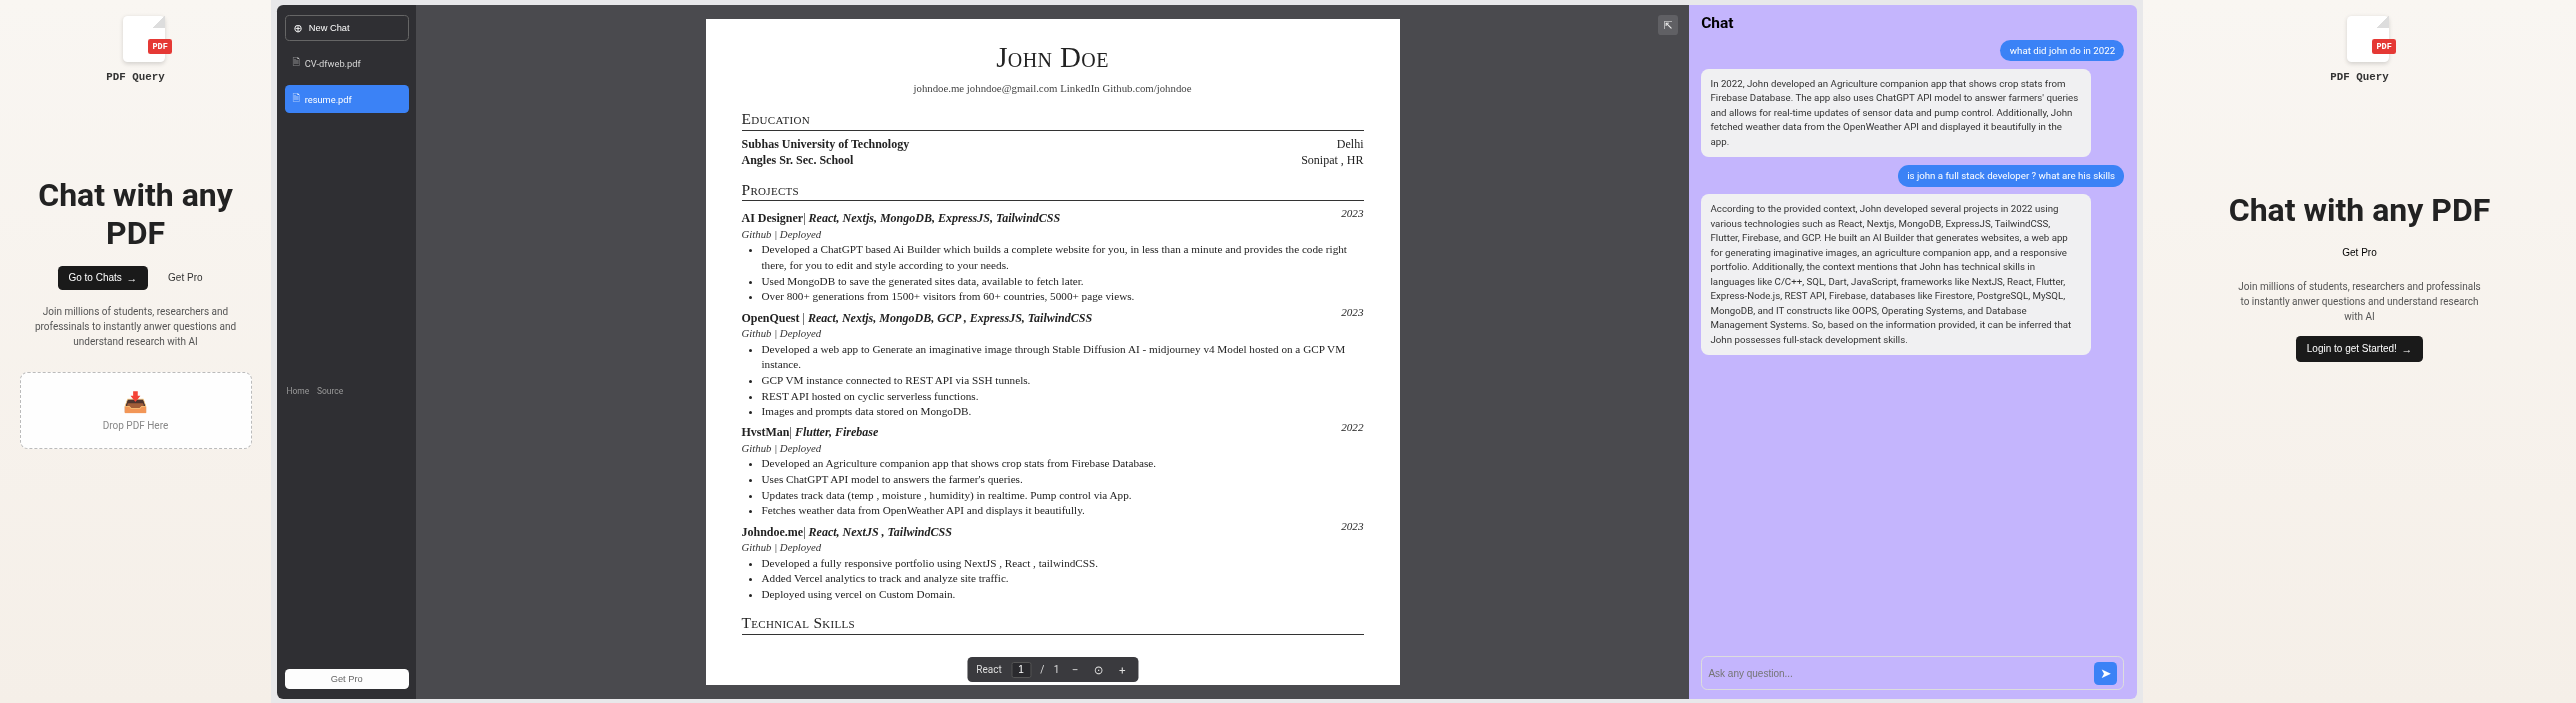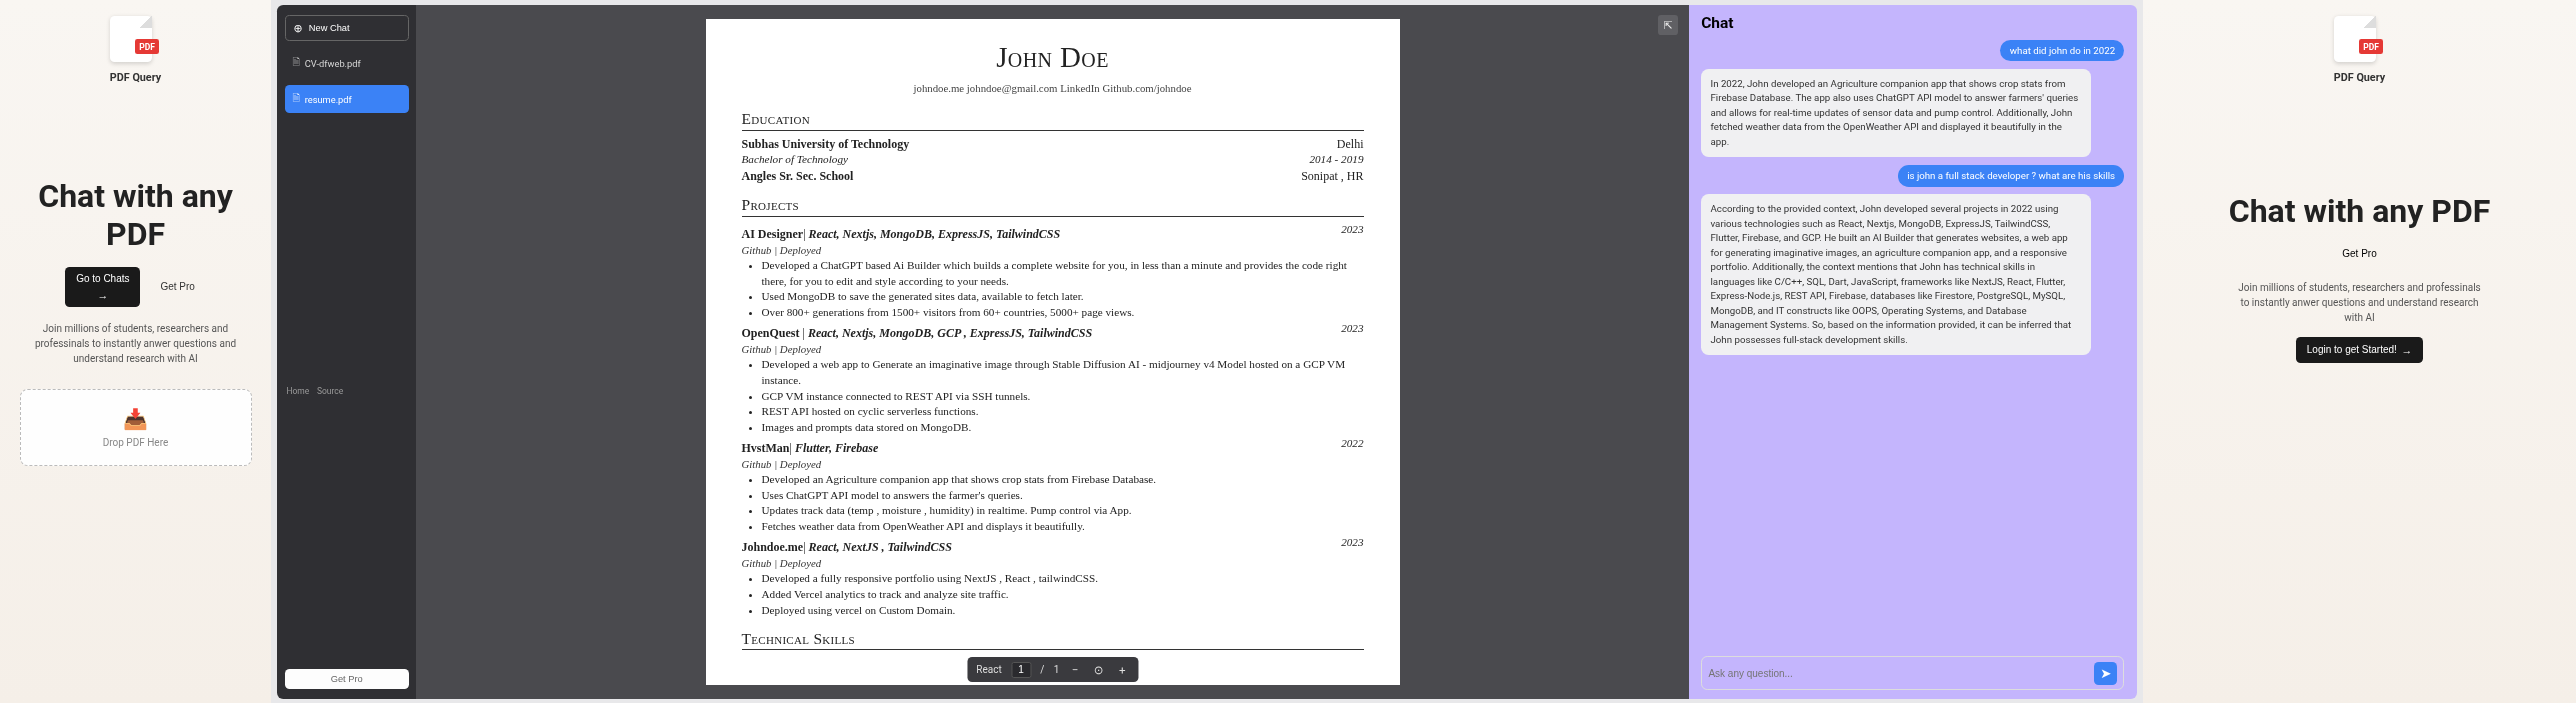--- a/index.html
+++ b/index.html
@@ -1,28 +1,28 @@
 <!DOCTYPE html>
 <html style="font-size:12.4px"><head>
 <meta charset="utf-8">
 <style>
 * { box-sizing: border-box; margin: 0; padding: 0; }
 body { font-family: -apple-system, BlinkMacSystemFont, "Segoe UI", Roboto, sans-serif; background: #fff; }
 .container { display: flex; width: 2576px; height: 704px; }
 
 
 .panel-left { width: 271px; background: linear-gradient(180deg,#f9f6f2,#f5efe8); display:flex; flex-direction:column; align-items:center; padding:15.5px 23px; }
-.logo-block { display:flex; flex-direction:column; align-items:flex-start; margin-top:0; }
+.logo-block { display:flex; flex-direction:column; align-items:flex-end; margin-top:0;font-family:Liberation Mono, monospace; }
 .pdf-icon { width:42px; height:46px; border-radius:4.6px; background:#fff; position:relative; box-shadow:0 1.5px 4.6px rgba(0,0,0,.15); }
 .pdf-icon::after { content:"PDF"; position:absolute; bottom:7.7px; right:-7.7px; background:#e53935; color:#fff; font-size:8.5px; font-weight:700; padding:2.3px 4.6px; border-radius:2.3px; }
 .pdf-icon::before { content:""; position:absolute; top:0; right:0; width:12.4px; height:12.4px; background:linear-gradient(135deg,transparent 50%,#ddd 50%); }
 .pdf-query-text { font-size:10.8px; font-weight:700; margin-top:9.3px; color:#333; }
 .headline { font-size:32px; font-weight:700; color:#222; margin-top:93px; text-align:center; }
 .btn-row { display:flex; gap:9.3px; margin-top:14px; }
-.btn-primary { background:#1a1a1a; color:#fff; padding:6.2px 10.8px; border-radius:4.6px; font-size:10px; display:flex; align-items:center; gap:4.6px; cursor:pointer; border:none;flex-direction:column; }
+.btn-primary { background:#1a1a1a; color:#fff; padding:6.2px 10.8px; border-radius:4.6px; font-size:10px; display:flex; align-items:center; gap:4.6px; cursor:pointer; border:none; }
 .btn-ghost { background:transparent; color:#333; padding:6.2px 10.8px; font-size:10px; cursor:pointer; border:none; }
 .arrow-icon { font-size:10.8px; }
 .subtext { font-size:10px; color:#555; margin-top:14px; text-align:center; line-height:1.5; max-width:247px; }
 .dropzone { margin-top:23px; width:232px; height:77px; border:1.2px dashed #bbb; border-radius:7.7px; display:flex; flex-direction:column; align-items:center; justify-content:center; gap:6.2px; background:#fefefe; }
 .inbox-icon { font-size:20px; color:#3b82f6; }
 .drop-text { font-size:10px; color:#888; }
 
 
 .panel-center { flex:1; background:#e8e8ea; display:flex; padding:4.6px 6.2px; gap:0; position:relative; }
 .app-sidebar { width:139px; background:#2f2f33; border-radius:6.2px 0 0 6.2px; padding:10.8px 7.7px; display:flex; flex-direction:column; gap:7.7px; }
@@ -120,24 +120,20 @@
       <div class="resume-page">
         <div class="resume-name">John Doe</div>
         <div class="resume-contact">johndoe.me johndoe@gmail.com LinkedIn Github.com/johndoe</div>
 
         <div class="resume-section-title">Education</div>
         <div class="resume-row">
             <span class="left">Subhas University of Technology</span>
             <span>Delhi</span>
           </div>
         <div class="resume-row">
-            <span class="resume-sub">Bachelor of Technology</span>
-            <span class="right-date">2014 - 2019</span>
-          </div>
-        <div class="resume-row">
             <span class="left">Angles Sr. Sec. School</span>
             <span>Sonipat , HR</span>
           </div>
 
         <div class="resume-section-title">Projects</div>
 
         <div class="resume-row">
             <span class="proj-header"><strong>AI Designer</strong>| <em>React, Nextjs, MongoDB, ExpressJS, TailwindCSS</em></span>
             <span class="right-date">2023</span>
           </div>

